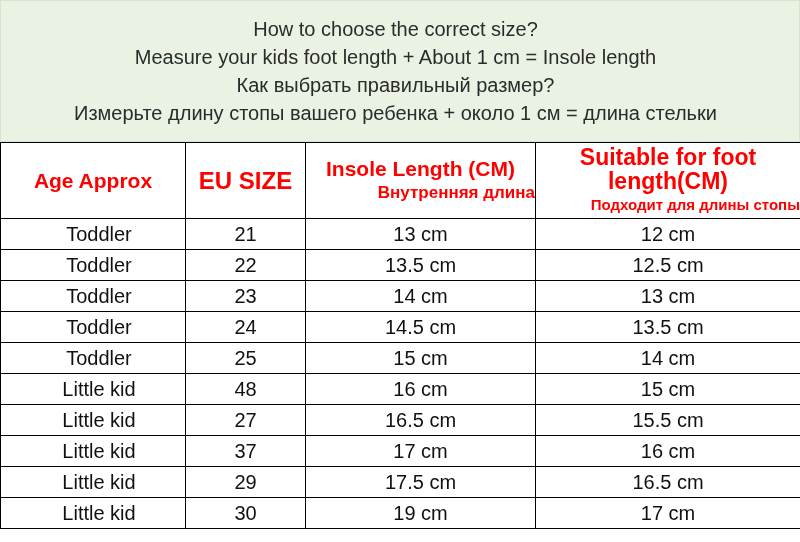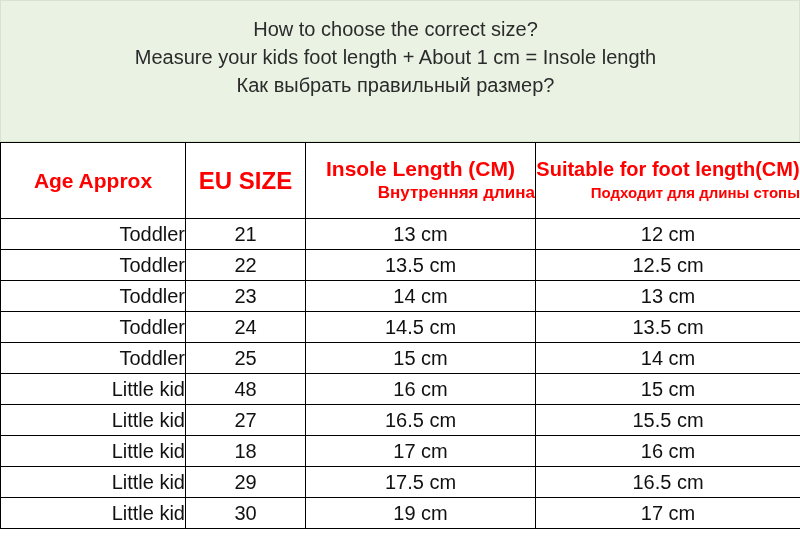--- a/index.html
+++ b/index.html
@@ -60,49 +60,50 @@
   }
   thead th .ru {
     display: block;
     font-size: 17px;
     text-align: right;
   }
   thead th.small .en {
     font-size: 24px;
   }
   thead th.smaller .en {
-    font-size: 20px;
+    font-size: 23px;
   }
   thead th.smaller .ru {
     font-size: 15px;
   }
   tbody td {
     height: 31px;
     font-size: 20px;
     color: #111111;
   }
   tbody td.age {
-    text-align: right;
+    text-align: center;
     padding-left: 12px;
   }
   
   col.c1 { width: 185px; }
   col.c2 { width: 120px; }
   col.c3 { width: 230px; }
   col.c4 { width: 265px; }
 </style>
 </head>
 <body>
 
 <div class="page">
 
   <div class="header">
     <div class="header-line">How to choose the correct size?</div>
     <div class="header-line">Measure your kids foot length + About 1 cm = Insole length</div>
     <div class="header-line">Как выбрать правильный размер?</div>
+    <div class="header-line">Измерьте длину стопы вашего ребенка + около 1 см = длина стельки</div>
   </div>
 
   <table class="size-table">
     <colgroup>
       <col class="c1">
         <col class="c2">
         <col class="c3">
         <col class="c4">
     </colgroup>
     <thead>
@@ -161,21 +162,21 @@
         <td>15 cm</td>
       </tr>
       <tr>
         <td class="age">Little kid</td>
         <td>27</td>
         <td>16.5 cm</td>
         <td>15.5 cm</td>
       </tr>
       <tr>
         <td class="age">Little kid</td>
-        <td>18</td>
+        <td>37</td>
         <td>17 cm</td>
         <td>16 cm</td>
       </tr>
       <tr>
         <td class="age">Little kid</td>
         <td>29</td>
         <td>17.5 cm</td>
         <td>16.5 cm</td>
       </tr>
       <tr>

